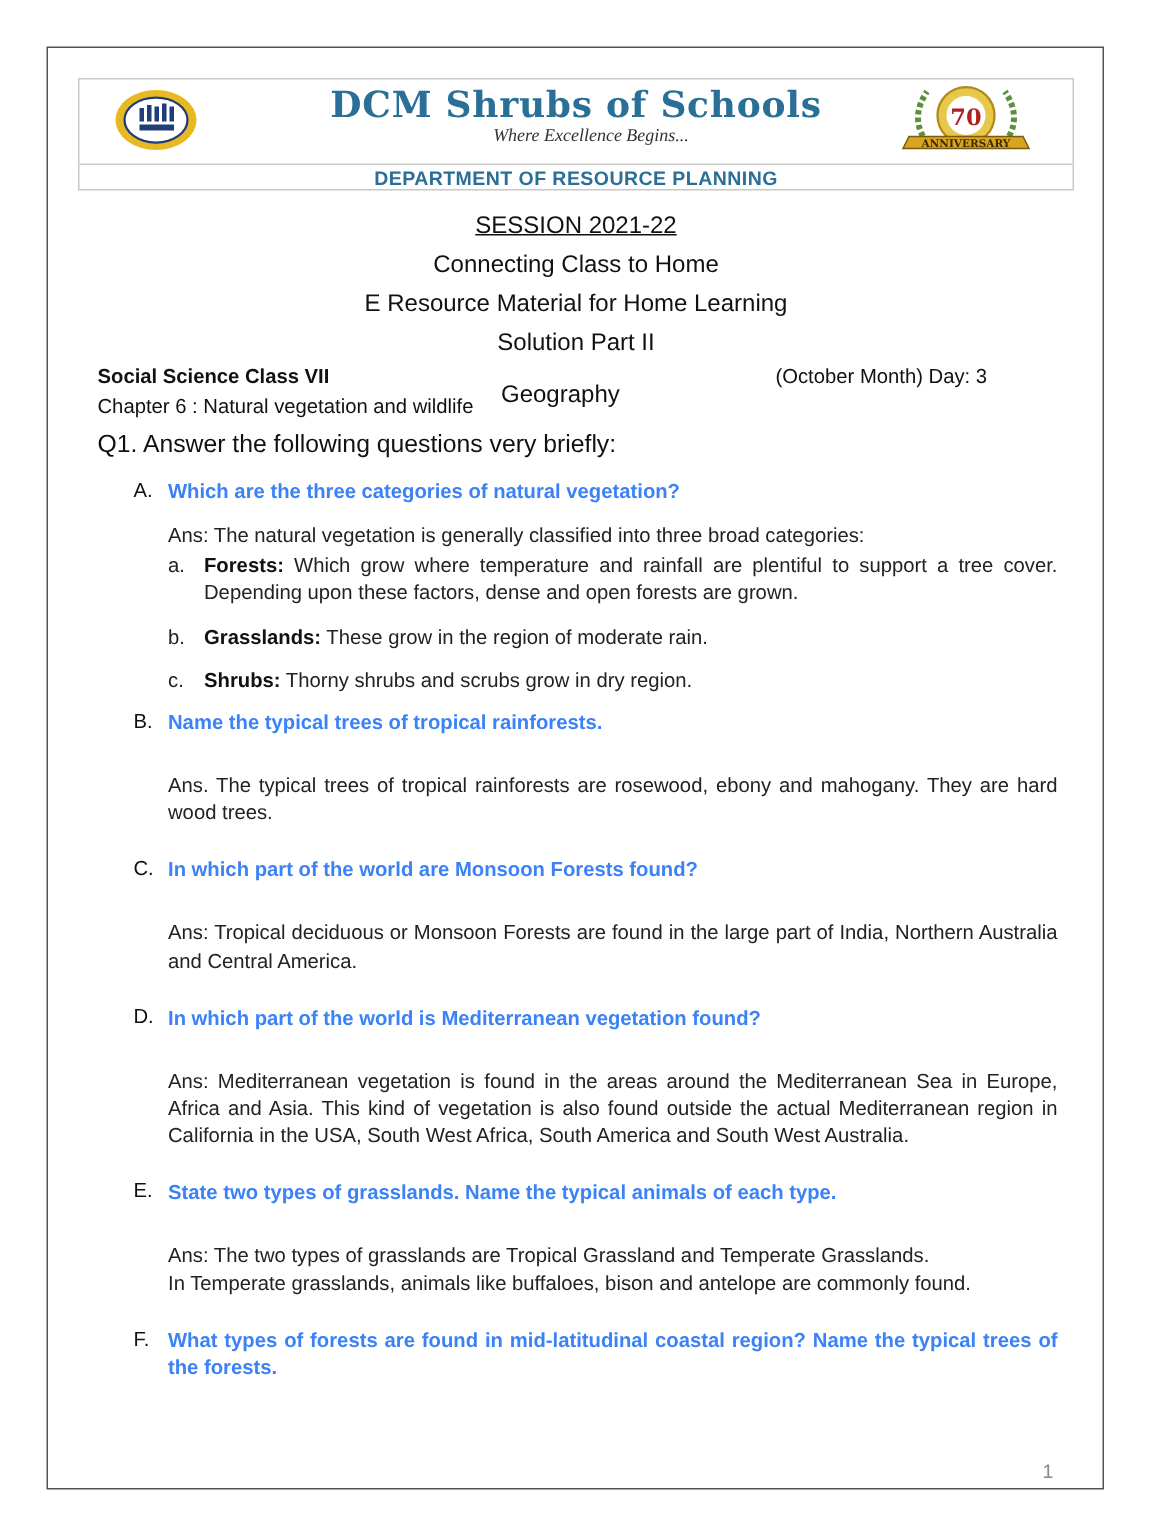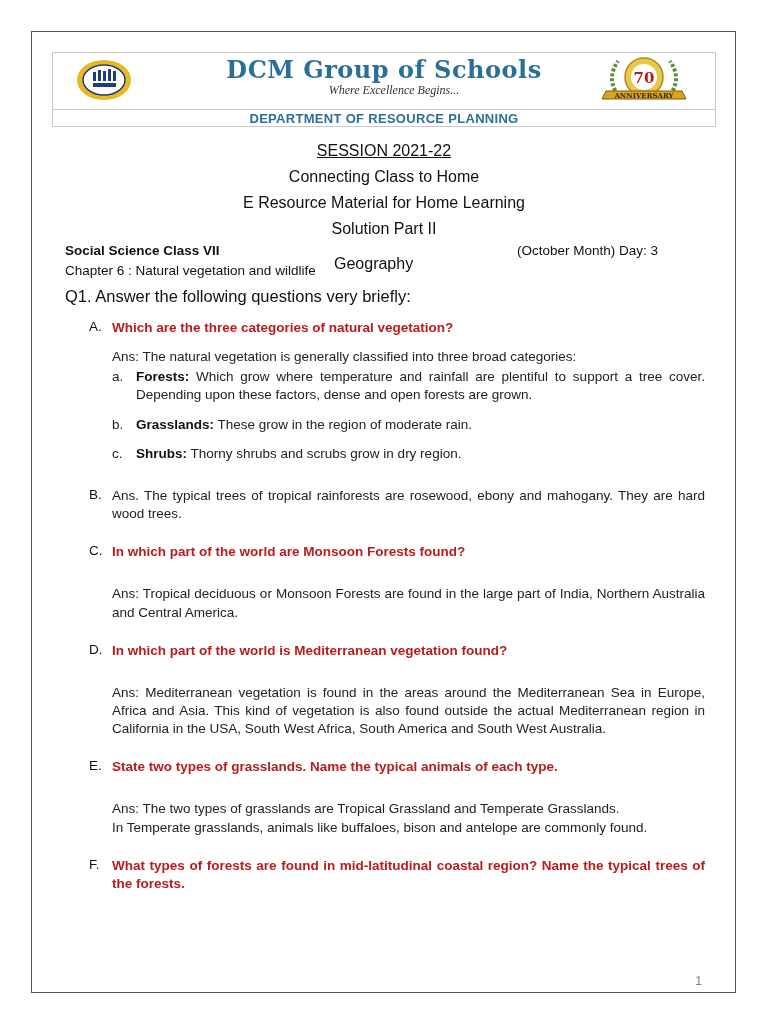--- a/index.html
+++ b/index.html
@@ -52,21 +52,21 @@
     position: absolute; left: 65px; top: 287px; width: 640px;
   }
   .q-heading {
     font-size: 16.5px; color: #111111; margin: 0 0 10px 0; height: 22px;
   }
   .q-item { position: relative; padding-left: 47px; }
   .q-letter {
     position: absolute; left: 24px; font-size: 13.5px; color: #111111;
   }
   .q-text {
-    font-size: 13.5px; font-weight: bold; color: #b91c1c; line-height: 18px;
+    font-size: 13.5px; font-weight: bold; color: #3b82f6; line-height: 18px;
     text-align: justify;
   }
   .ans {
     font-size: 13.5px; color: #222222; line-height: 18.2px; text-align: justify;
     margin-top: 24px;
   }
   .sub-list { margin-top: 2px; }
   .sub-item { position: relative; padding-left: 24px; font-size: 13.5px; line-height: 18.2px; color: #222222; text-align: justify; }
   .sub-marker { position: absolute; left: 0; }
   .sub-term { font-weight: bold; color: #111111; }
@@ -83,21 +83,21 @@
   <svg class="logo-left" viewBox="0 0 62 44">
     <ellipse cx="31" cy="22" rx="27" ry="20" fill="#e8b923"></ellipse>
     <ellipse cx="31" cy="22" rx="21" ry="15" fill="#ffffff" stroke="#1f3d7a" stroke-width="1.5"></ellipse>
     <rect x="20" y="14" width="3" height="9" fill="#1f3d7a"></rect>
     <rect x="25" y="12" width="3" height="11" fill="#1f3d7a"></rect>
     <rect x="30" y="13" width="3" height="10" fill="#1f3d7a"></rect>
     <rect x="35" y="11" width="3" height="12" fill="#1f3d7a"></rect>
     <rect x="40" y="13" width="3" height="10" fill="#1f3d7a"></rect>
     <rect x="20" y="25" width="23" height="4" fill="#1f3d7a"></rect>
   </svg>
-  <div class="school-title">DCM Group of Schools</div>
+  <div class="school-title">DCM Shrubs of Schools</div>
   <div class="school-tagline">Where Excellence Begins...</div>
   <svg class="logo-right" viewBox="0 0 92 52">
     <path d="M20 40 Q8 24 20 6" stroke="#5a8f3c" stroke-width="4" fill="none" stroke-dasharray="3 2"></path>
     <path d="M72 40 Q84 24 72 6" stroke="#5a8f3c" stroke-width="4" fill="none" stroke-dasharray="3 2"></path>
     <circle cx="46" cy="22" r="19" fill="#e8c84a" stroke="#b08a1a" stroke-width="1.5"></circle>
     <circle cx="46" cy="22" r="13" fill="#ffffff"></circle>
     <text x="46" y="28" text-anchor="middle" font-size="15" font-weight="bold" fill="#b02020" font-family="DejaVu Serif, serif">70</text>
     <path d="M8 36 L84 36 L88 44 L4 44 Z" fill="#d9a520" stroke="#7a5a10" stroke-width="1"></path>
     <text x="46" y="43" text-anchor="middle" font-size="7" font-weight="bold" fill="#3a2a00" font-family="DejaVu Serif, serif">ANNIVERSARY</text>
   </svg>
@@ -130,20 +130,21 @@
         <span class="sub-marker">b.</span><span class="sub-term">Grasslands:</span><span> These grow in the region of moderate rain.</span>
       </div>
       <div class="sub-item" style="margin-top:11px;">
         <span class="sub-marker">c.</span><span class="sub-term">Shrubs:</span><span> Thorny shrubs and scrubs grow in dry region.</span>
       </div>
     </div>
   </div>
 
   <div class="q-item" style="margin-top:10px;">
     <span class="q-letter">B.</span>
+    <div class="q-text">Name the typical trees of tropical rainforests.</div>
     <div class="ans">Ans. The typical trees of tropical rainforests are rosewood, ebony and mahogany. They are hard wood trees.</div>
   </div>
 
   <div class="q-item" style="margin-top:20px;">
     <span class="q-letter">C.</span>
     <div class="q-text">In which part of the world are Monsoon Forests found?</div>
     <div class="ans">Ans: Tropical deciduous or Monsoon Forests are found in the large part of India, Northern Australia and Central America.</div>
   </div>
 
   <div class="q-item" style="margin-top:20px;">

